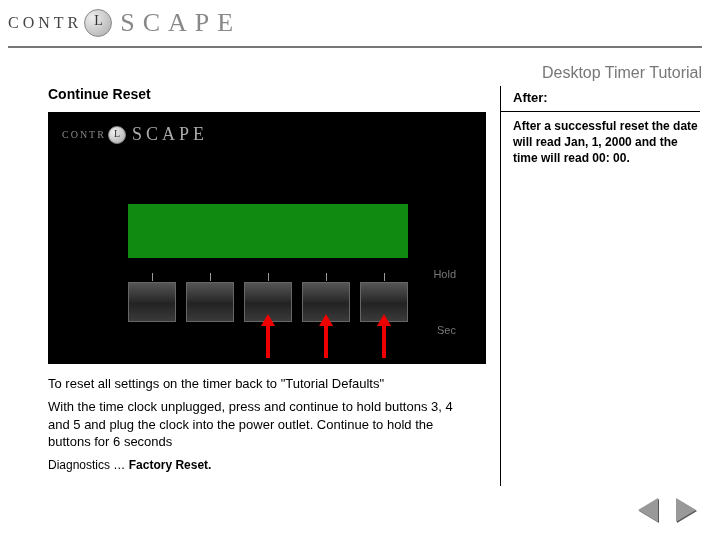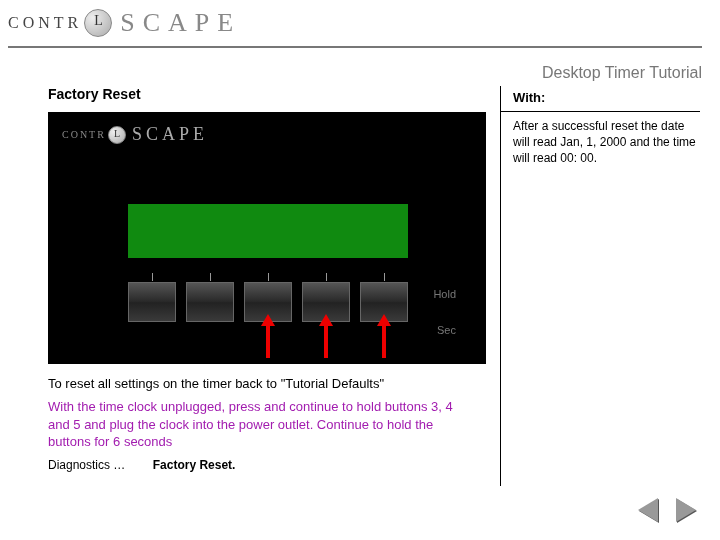--- a/index.html
+++ b/index.html
@@ -81,35 +81,35 @@
     content: ""; position: absolute; left: -5px; top: -10px;
     border-left: 7px solid transparent; border-right: 7px solid transparent;
     border-bottom: 12px solid #e00;
   }
   .instr1 {
     position: absolute; left: 48px; top: 376px;
     font-size: 13px; color: #000;
   }
   .instr2 {
     position: absolute; left: 48px; top: 398px; width: 420px;
-    font-size: 13px; color: #a21caf; line-height: 1.35;
+    font-size: 13px; color: #000000; line-height: 1.35;
   }
   .breadcrumb {
     position: absolute; left: 48px; top: 458px;
     font-size: 12px;
   }
-  .breadcrumb .current { font-weight: bold; margin-left: 24px; }
+  .breadcrumb .current { font-weight: bold; }
   .notes-col {
     position: absolute; left: 500px; top: 86px;
     width: 200px; border-left: 1px solid #000;
     padding-left: 12px; height: 400px;
   }
   .notes-head { font-size: 13px; font-weight: bold; padding-top: 4px; }
   .notes-rule { border-top: 1px solid #000; margin: 6px 0; margin-left: -12px; }
-  .notes-body { font-size: 12px; font-weight: normal; line-height: 1.35; }
+  .notes-body { font-size: 12px; font-weight: bold; line-height: 1.35; }
   .nav {
     position: absolute; bottom: 18px; right: 24px;
     display: flex; gap: 18px;
   }
   .nav-arrow { cursor: pointer; }
   .tri-left {
     width: 0; height: 0; border-top: 12px solid transparent;
     border-bottom: 12px solid transparent; border-right: 20px solid #999;
     filter: drop-shadow(1px 1px 0 #555);
   }
@@ -125,30 +125,30 @@
 <div class="header">
   <div class="logo">
     <span class="logo-control">CONTR</span>
     <span class="logo-clock"></span>
     <span class="logo-scape">SCAPE</span>
   </div>
   <div class="header-title">Desktop Timer Tutorial</div>
   <div class="header-rule"></div>
 </div>
 
-<div class="section-title">Factory Reset</div>
+<div class="section-title">Continue Reset</div>
 
 <div class="device">
   <div class="device-inner-logo">
     <span class="logo-control">CONTR</span>
     <span class="logo-clock"></span>
     <span class="logo-scape">SCAPE</span>
   </div>
   <div class="screen"></div>
-  <div class="btn-label" style="top:176px">Hold</div>
+  <div class="btn-label" style="top:156px">Hold</div>
   <div class="btn-label" style="top:212px">Sec</div>
   <div class="btn-row">
     <div class="hw-btn">
         <div class="tick"></div>
       </div>
     <div class="hw-btn">
         <div class="tick"></div>
       </div>
     <div class="hw-btn">
         <div class="tick"></div>
@@ -167,21 +167,21 @@
 
 <div class="instr1">To reset all settings on the timer back to "Tutorial Defaults"</div>
 <div class="instr2">With the time clock unplugged, press and continue to hold buttons 3, 4 and 5 and plug the clock into the power outlet.  Continue to hold the buttons for 6 seconds</div>
 
 <div class="breadcrumb">
   <span>Diagnostics …</span>
   <span class="current">Factory Reset.</span>
 </div>
 
 <div class="notes-col">
-  <div class="notes-head">With:</div>
+  <div class="notes-head">After:</div>
   <div class="notes-rule"></div>
   <div class="notes-body">After  a successful reset the date will read Jan, 1, 2000 and the time will read 00: 00.</div>
 </div>
 
 <div class="nav">
   <div class="nav-arrow">
     <div class="tri-left"></div>
   </div>
   <div class="nav-arrow">
     <div class="tri-right"></div>

